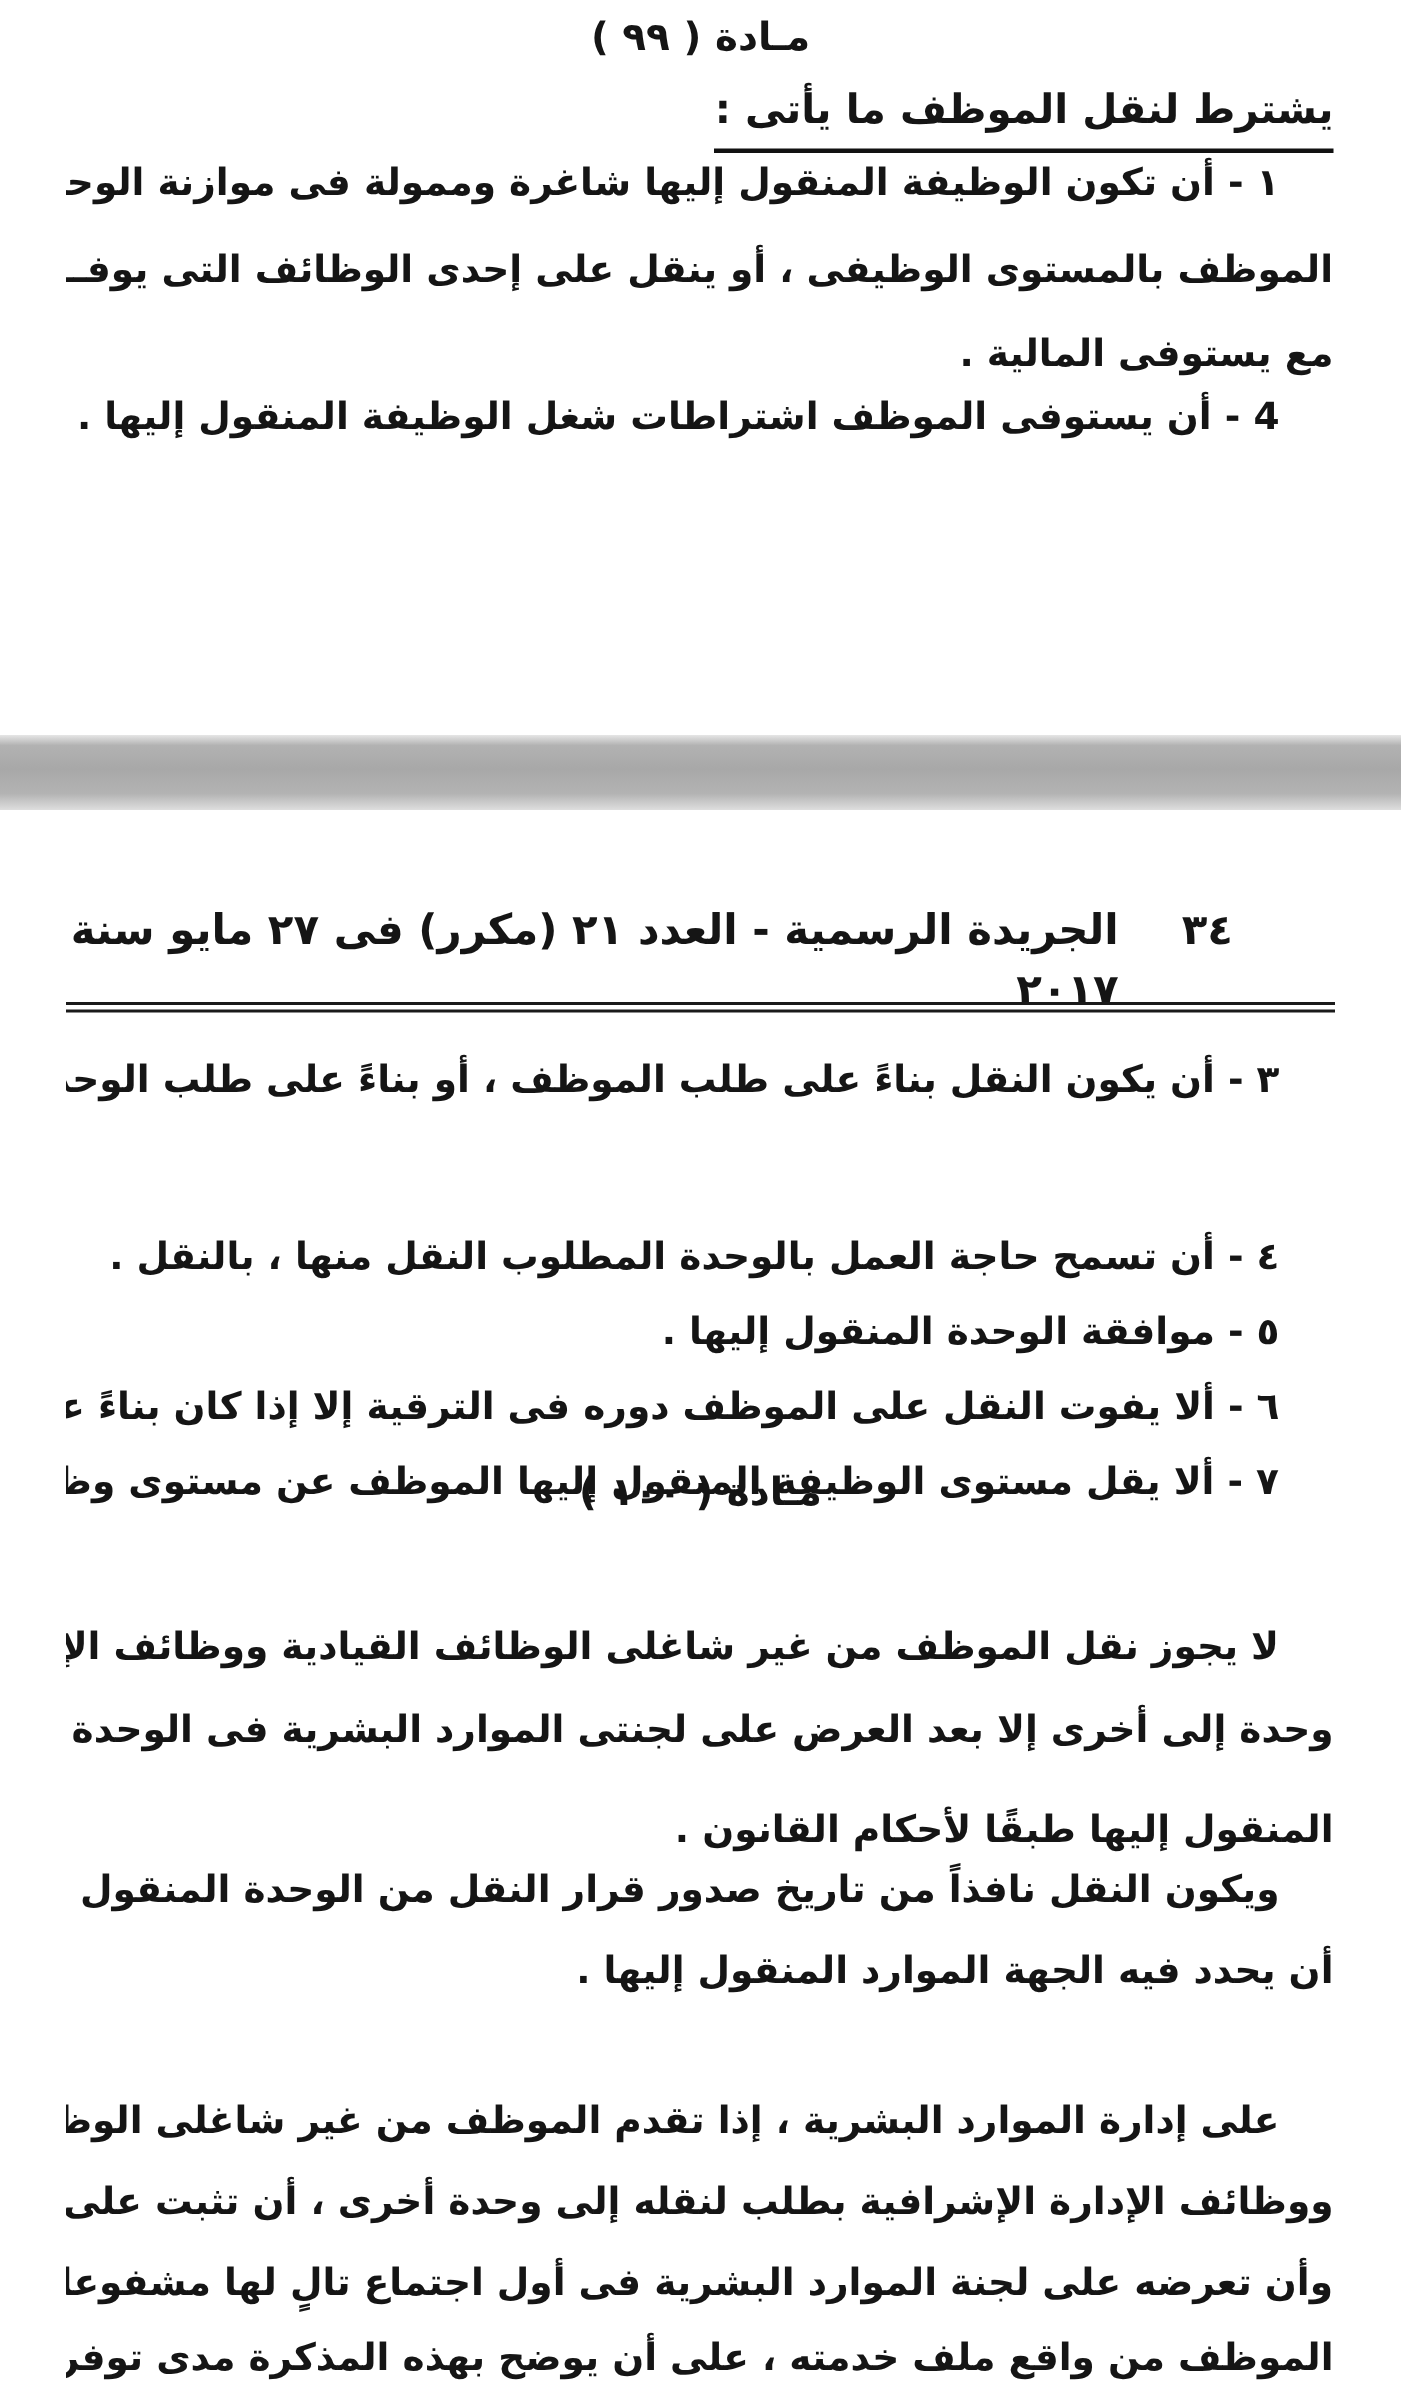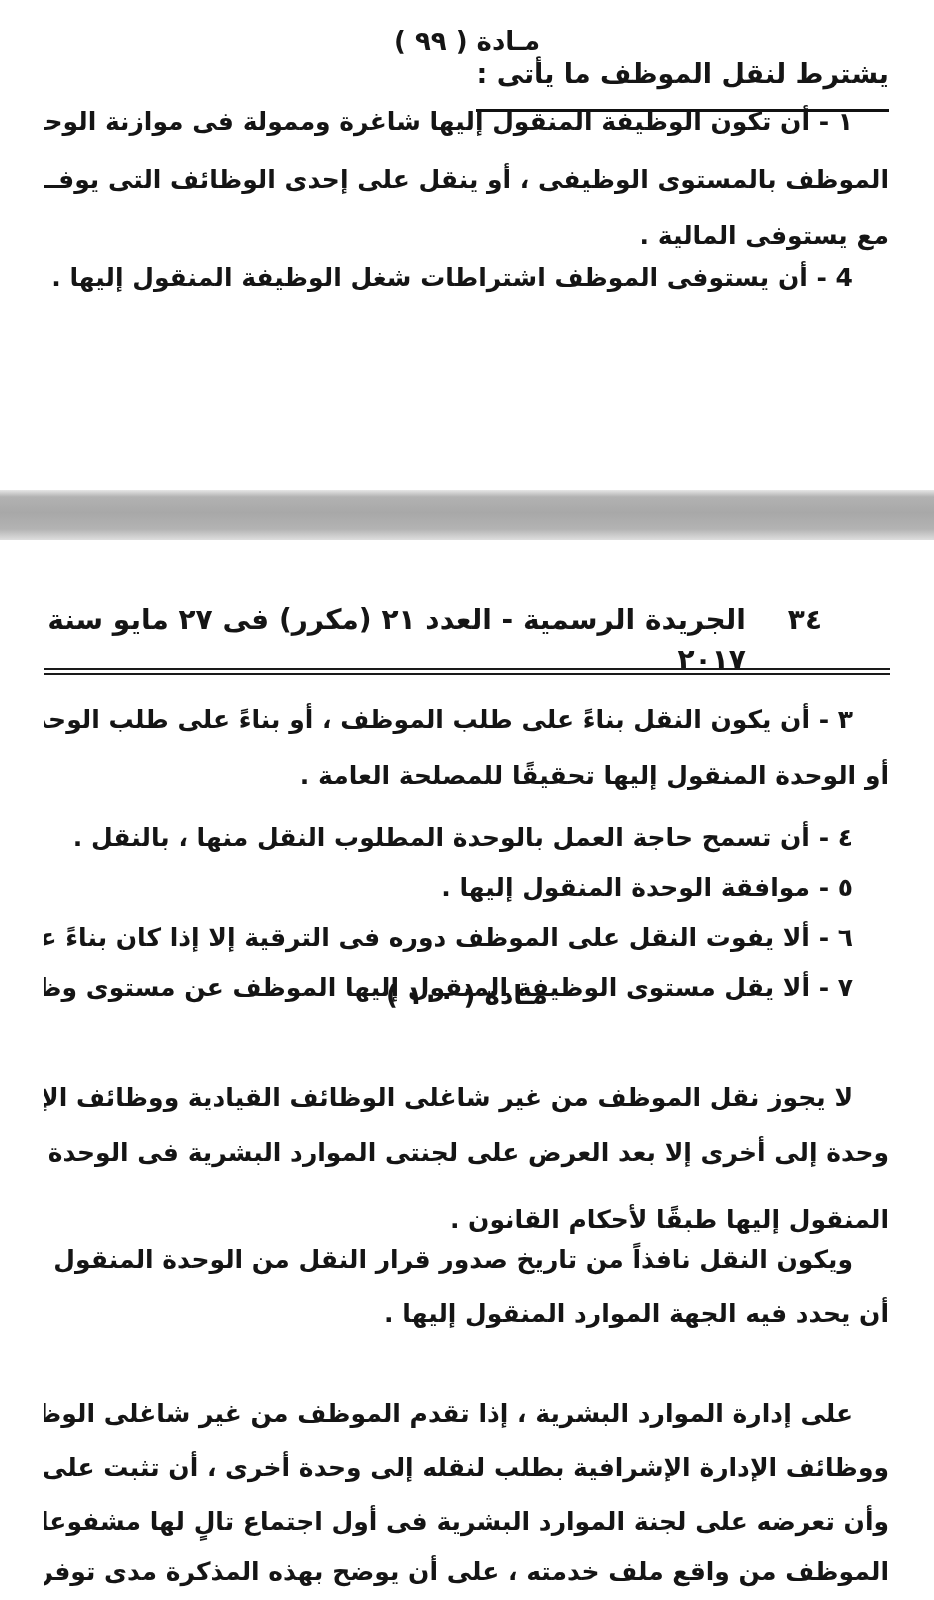--- a/index.html
+++ b/index.html
@@ -31,21 +31,21 @@
   }
   
   .intro-wrap {
     position: absolute;
     right: 45px;
     font-size: 27px;
     line-height: 36px;
   }
   .intro-underline {
     display: inline-block;
-    padding-bottom: 17px;
+    padding-bottom: 7px;
     border-bottom: 3px solid #111111;
   }
   
   .tline {
     position: absolute;
     right: 45px;
     left: 44px;
     font-size: 25px;
     line-height: 40px;
     white-space: nowrap;
@@ -91,42 +91,41 @@
     height: 3px;
     border-top: 2px solid #1a1a1a;
     border-bottom: 2px solid #1a1a1a;
   }
 </style>
 </head>
 <body>
 
 <div class="page">
 
-  <h1 class="art-heading" style="top: 24px;">مـادة ( ٩٩ )</h1>
+  <h1 class="art-heading" style="top: 8px;">مـادة ( ٩٩ )</h1>
 
   <div class="intro-wrap" style="top: 56px;">
     <span class="intro-underline">يشترط لنقل الموظف ما يأتى :</span>
   </div>
 
   <div class="tline firstline" style="top: 102px;">١ - أن تكون الوظيفة المنقول إليها شاغرة وممولة فى موازنة الوحدة ، أو أن ينقل</div>
   <div class="tline" style="top: 160px;">الموظف بالمستوى الوظيفى ، أو ينقل على إحدى الوظائف التى يوفــرها الجهاز بالتنسيق</div>
   <div class="tline last" style="top: 216px;">مع يستوفى المالية .</div>
 
   <div class="tline last firstline" style="top: 258px;">4 - أن يستوفى الموظف اشتراطات شغل الوظيفة المنقول إليها .</div>
 
   <div class="separator-band"></div>
 
   <div class="page-header">
     <span>٣٤</span>
     <span>الجريدة الرسمية - العدد ٢١ (مكرر) فى ٢٧ مايو سنة ٢٠١٧</span>
   </div>
   <div class="double-rule"></div>
 
   <div class="tline firstline" style="top: 700px;">٣ - أن يكون النقل بناءً على طلب الموظف ، أو بناءً على طلب الوحدة المنقول منها</div>
-  <div class="tline last" style="top: 756px;">أو الوحدة المنقول إليها تحقيقًا للمصلحة العامة .</div>
 
   <div class="tline last firstline" style="top: 818px;">٤ - أن تسمح حاجة العمل بالوحدة المطلوب النقل منها ، بالنقل .</div>
   <div class="tline last firstline" style="top: 868px;">٥ - موافقة الوحدة المنقول إليها .</div>
   <div class="tline last firstline" style="top: 918px;">٦ - ألا يفوت النقل على الموظف دوره فى الترقية إلا إذا كان بناءً على طلبه .</div>
   <div class="tline last firstline" style="top: 968px;">٧ - ألا يقل مستوى الوظيفة المنقول إليها الموظف عن مستوى وظيفته الأصلية .</div>
 
   <h1 class="art-heading" style="top: 978px;">مـادة ( ١٠٠ )</h1>
 
   <div class="tline firstline" style="top: 1078px;">لا يجوز نقل الموظف من غير شاغلى الوظائف القيادية ووظائف الإدارة الإشرافية من</div>
   <div class="tline" style="top: 1133px;">وحدة إلى أخرى إلا بعد العرض على لجنتى الموارد البشرية فى الوحدة المنقول منها والوحدة</div>

